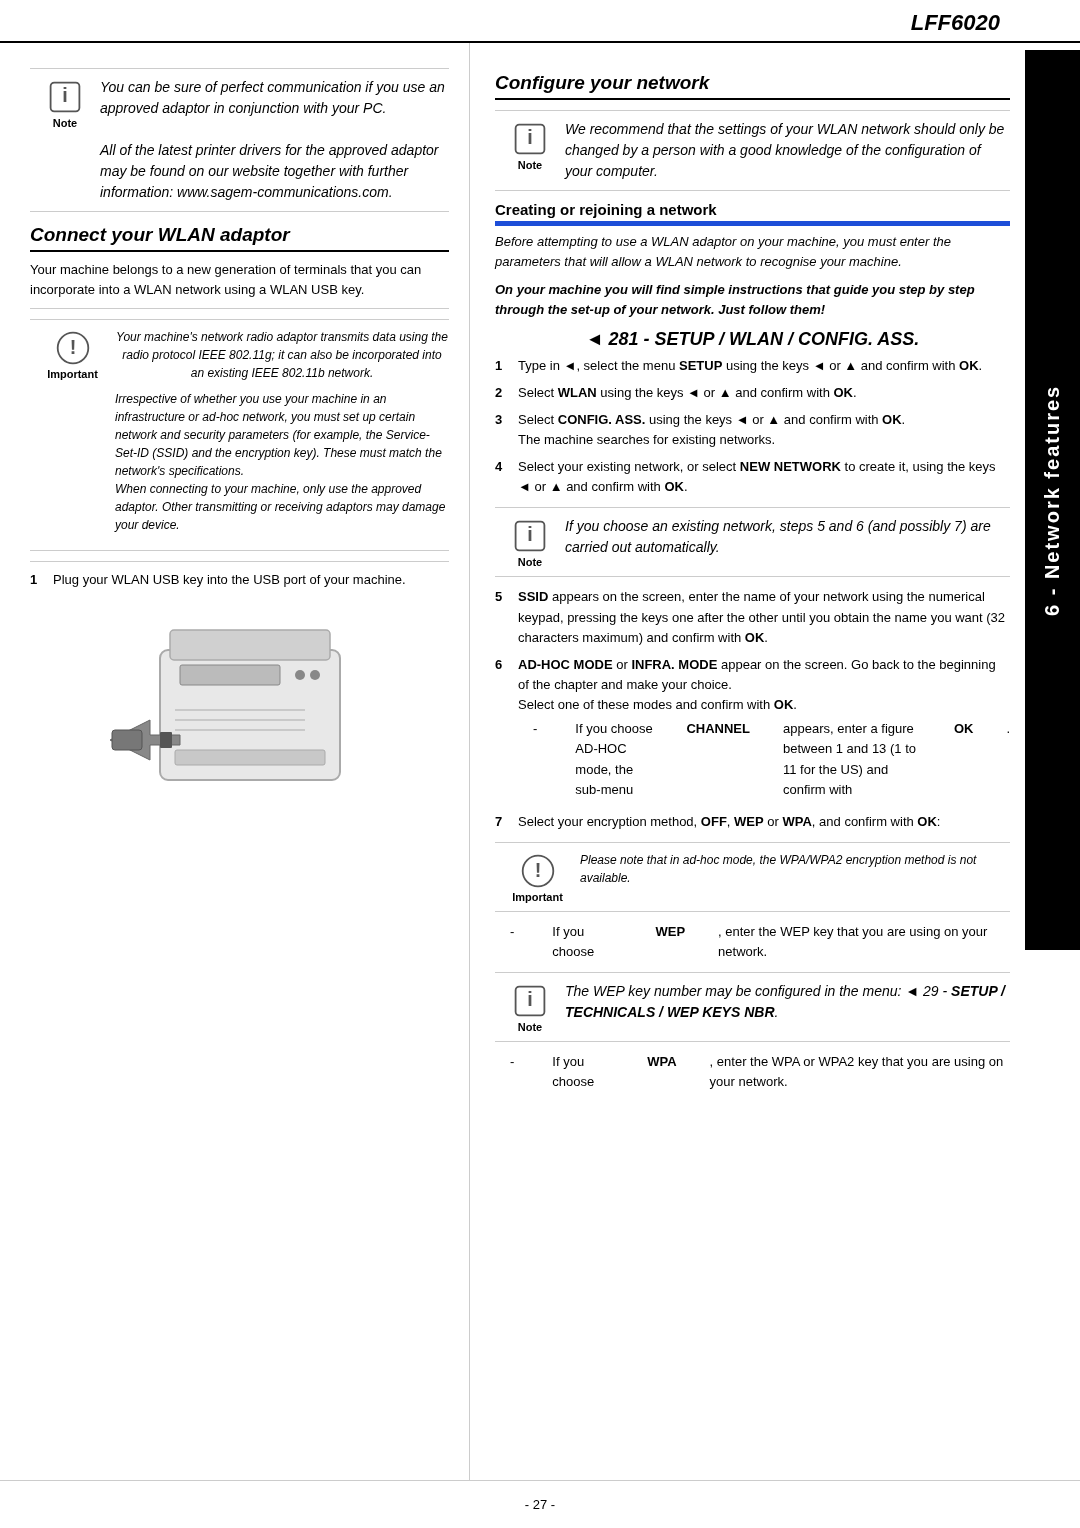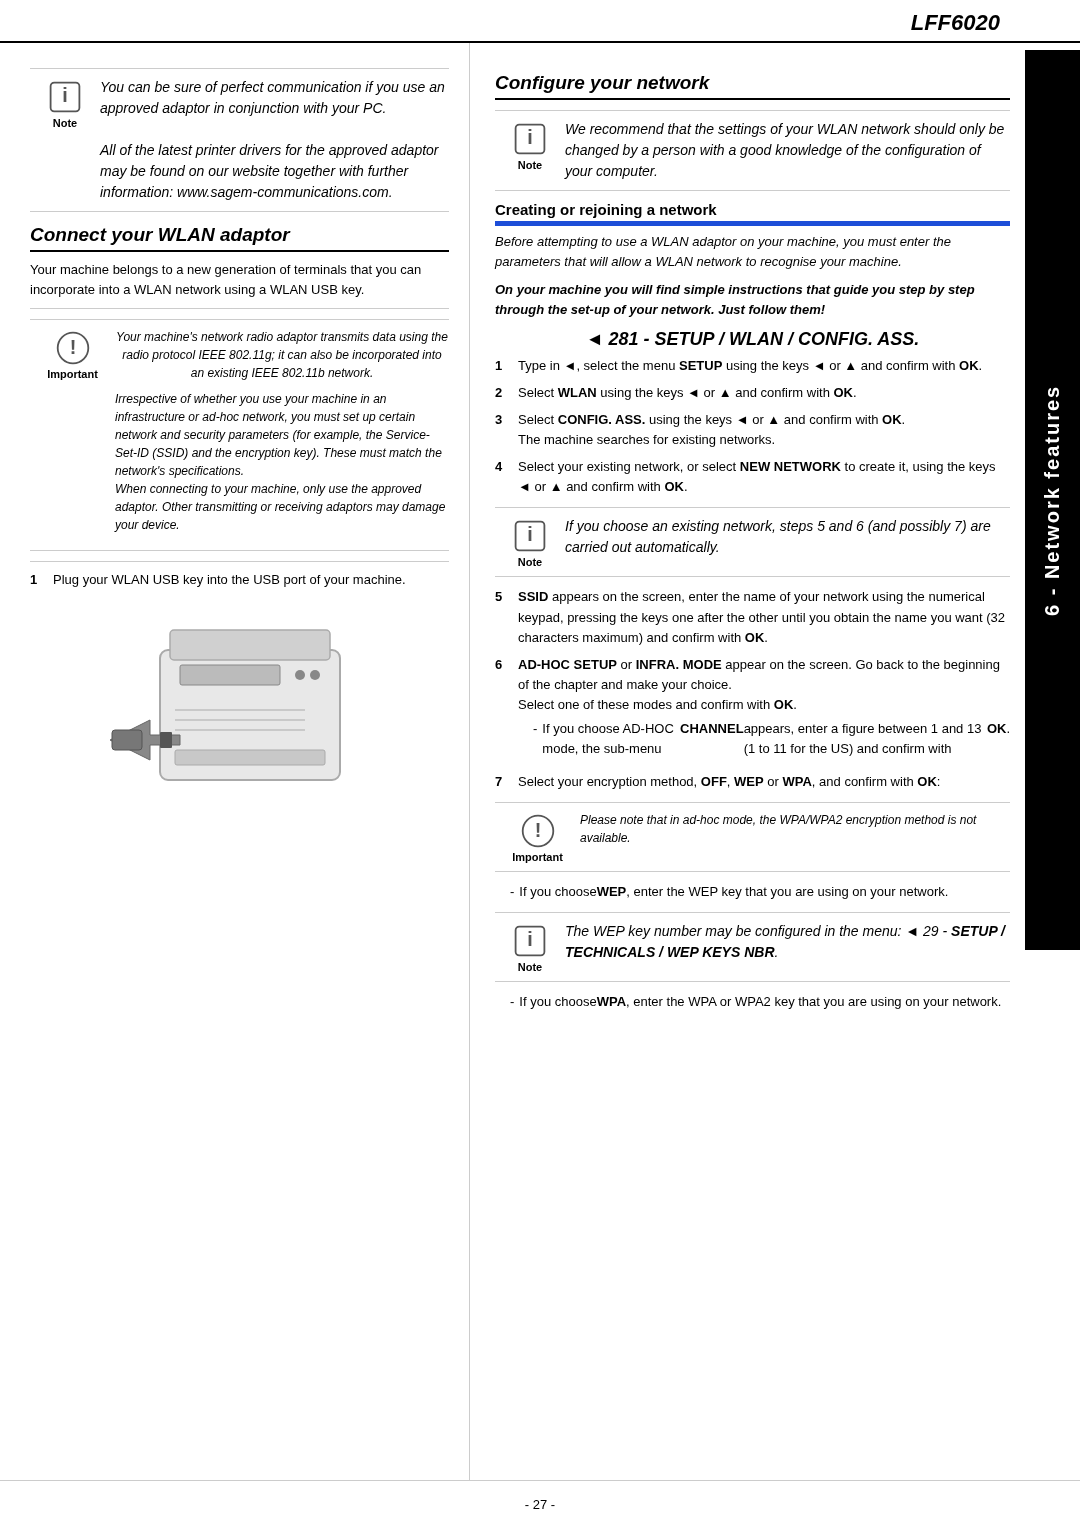--- a/index.html
+++ b/index.html
@@ -185,20 +185,21 @@
       list-style: none;
       padding-left: 15px;
       margin: 4px 0;
     }
     .dash-list li {
       display: flex;
       align-items: flex-start;
       margin-bottom: 5px;
       font-size: 13px;
       line-height: 1.55;
+      gap: 33px;
     }
     .dash-list li::before {
       content: "- ";
       margin-right: 5px;
       flex-shrink: 0;
     }
     
     .divider {
       border: none;
       border-top: 1px solid #ccc;
@@ -377,21 +378,21 @@
       </div>
 
       <ul class="numbered-list">
         <li>
           <span class="num">5</span>
           <span><b>SSID</b> appears on the screen, enter the name of your network using the numerical keypad, pressing the keys one after the other until you obtain the name you want (32 characters maximum) and confirm with <b>OK</b>.</span>
         </li>
         <li>
           <span class="num">6</span>
           <span>
-            <b>AD-HOC SETUP</b> or <b>INFRA. MODE</b> appear on the screen. Go back to the beginning of the chapter and make your choice.<br>
+            <b>AD-HOC MODE</b> or <b>INFRA. MODE</b> appear on the screen. Go back to the beginning of the chapter and make your choice.<br>
             Select one of these modes and confirm with <b>OK</b>.
             <ul class="dash-list">
               <li>If you choose AD-HOC mode, the sub-menu <b>CHANNEL</b> appears, enter a figure between 1 and 13 (1 to 11 for the US) and confirm with <b>OK</b>.</li>
             </ul>
           </span>
         </li>
         <li>
           <span class="num">7</span>
           <span>Select your encryption method, <b>OFF</b>, <b>WEP</b> or <b>WPA</b>, and confirm with <b>OK</b>:</span>
         </li>

